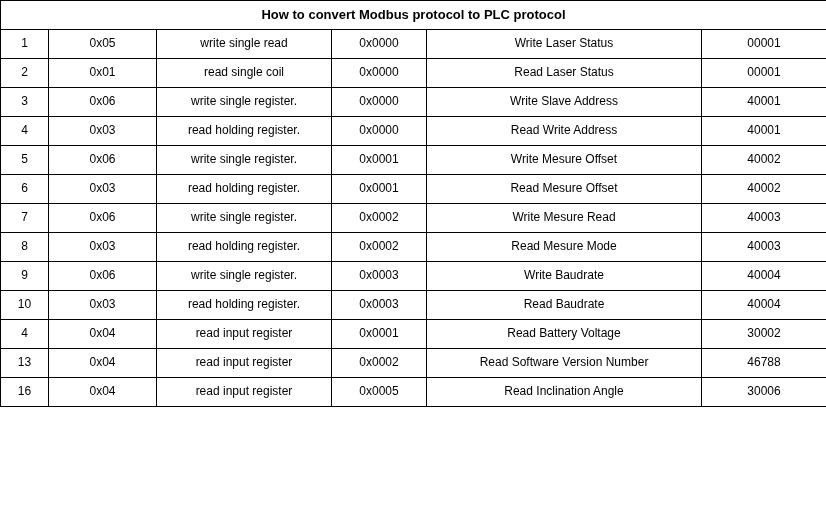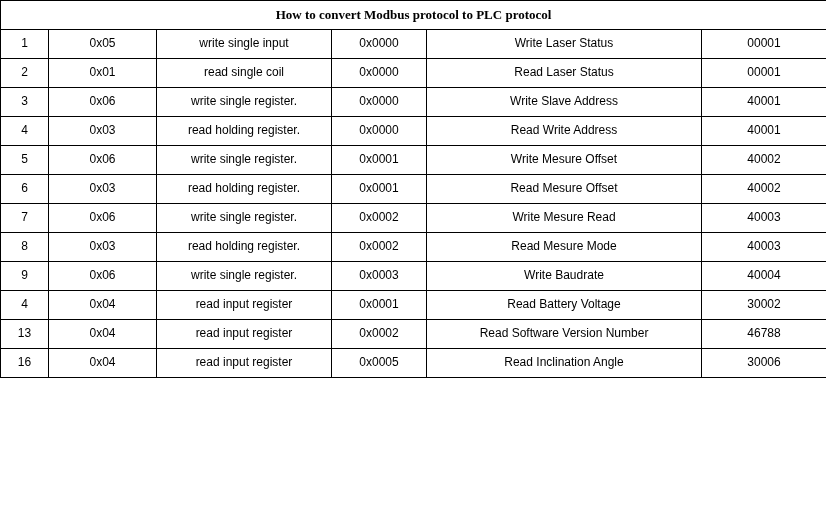--- a/index.html
+++ b/index.html
@@ -18,21 +18,20 @@
       border: 1px solid #000;
       text-align: center;
       padding: 4px 2px;
       vertical-align: middle;
       line-height: 1.2;
     }
     .title-row td {
       font-weight: bold;
       font-size: 13px;
       padding: 6px 4px;
-      font-family: Liberation Serif, serif;
     }
     .header-row td {
       font-weight: normal;
       height: 34px;
     }
     .data-row td {
       height: 20px;
     }
     .col-no { width: 48px; }
     .col-modbus { width: 108px; }
@@ -55,21 +54,21 @@
   </colgroup>
   <tbody>
       <tr class="title-row">
     <td colspan="6">How to convert Modbus protocol to PLC protocol</td>
   </tr>
   </tbody>
     <tbody id="data-body">
       <tr class="data-row">
         <td>1</td>
         <td>0x05</td>
-        <td>write single input</td>
+        <td>write single read</td>
         <td>0x0000</td>
         <td>Write Laser Status</td>
         <td>00001</td>
       </tr>
       <tr class="data-row">
         <td>2</td>
         <td>0x01</td>
         <td>read single coil</td>
         <td>0x0000</td>
         <td>Read Laser Status</td>
@@ -125,20 +124,28 @@
       </tr>
       <tr class="data-row">
         <td>9</td>
         <td>0x06</td>
         <td>write single register.</td>
         <td>0x0003</td>
         <td>Write Baudrate</td>
         <td>40004</td>
       </tr>
       <tr class="data-row">
+        <td>10</td>
+        <td>0x03</td>
+        <td>read holding register.</td>
+        <td>0x0003</td>
+        <td>Read Baudrate</td>
+        <td>40004</td>
+      </tr>
+      <tr class="data-row">
         <td>4</td>
         <td>0x04</td>
         <td>read input register</td>
         <td>0x0001</td>
         <td>Read Battery Voltage</td>
         <td>30002</td>
       </tr>
       <tr class="data-row">
         <td>13</td>
         <td>0x04</td>

